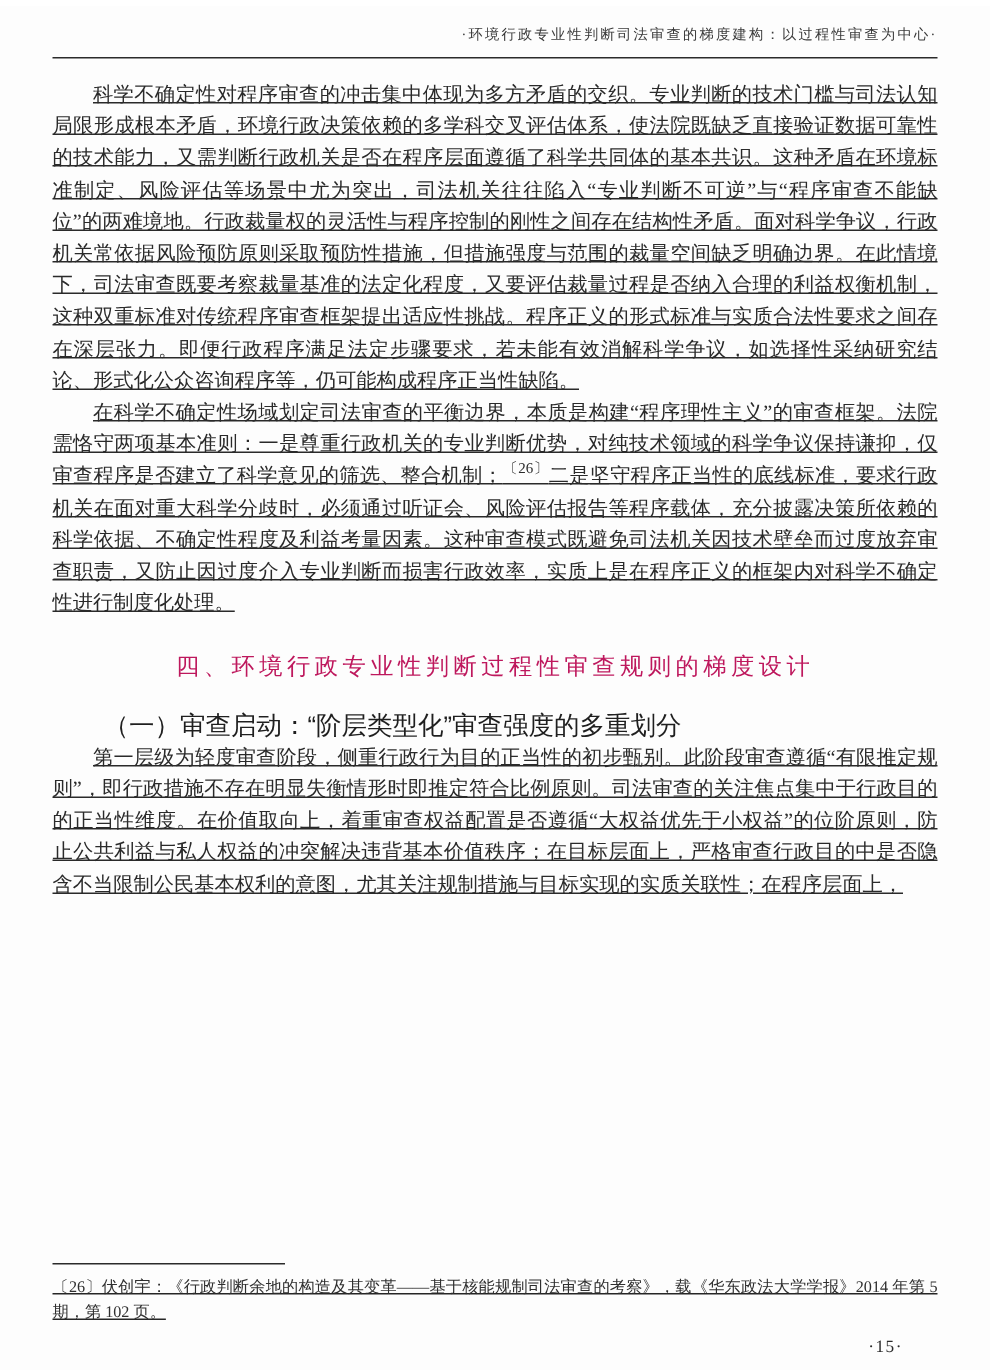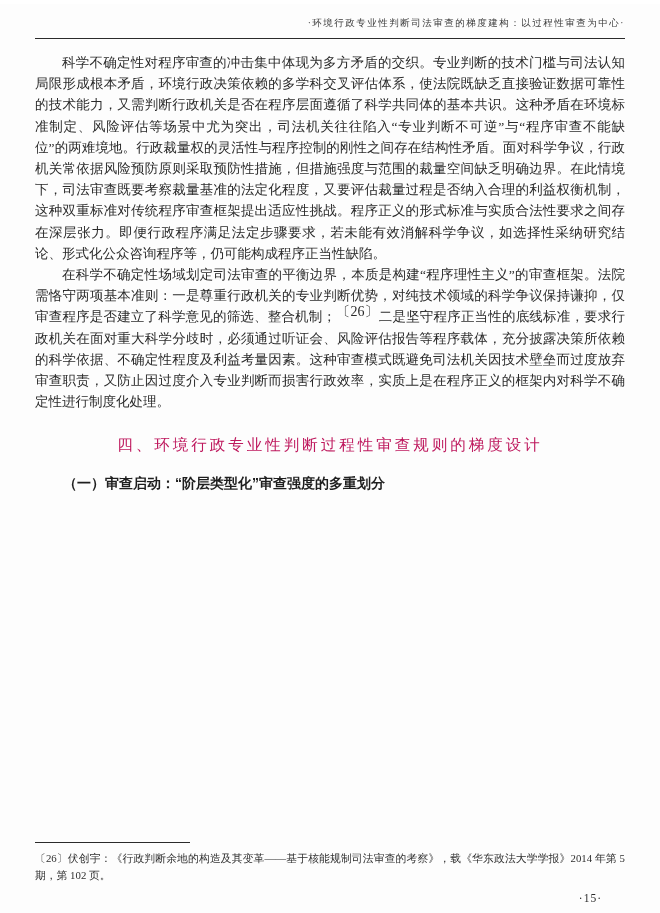--- a/index.html
+++ b/index.html
@@ -28,49 +28,51 @@
   }
   .body-text {
     margin-top: 13px;
     font-size: 13.5px;
     line-height: 21.2px;
     text-align: justify;
     color: #2a2a2a;
   }
   .body-text p {
     text-indent: 2em;
+    text-decoration: underline;
   }
   sup.ref {
-    font-size: 14px;
+    font-size: 10px;
     vertical-align: super;
     line-height: 0;
     letter-spacing: 0;
   }
   h2.section-heading {
     margin-top: 22px;
     margin-bottom: 17px;
     text-align: center;
     font-size: 15.5px;
     font-weight: normal;
     letter-spacing: 3px;
     color: #be185d;
   }
   h3.sub-heading {
     text-indent: 2em;
     font-family: "Liberation Sans", "DejaVu Sans", sans-serif;
-    font-size: 14px;
-    font-weight: bold;
+    font-size: 17px;
+    font-weight: normal;
     line-height: 21.2px;
     color: #1f1f1f;
   }
   .footnote-area {
     position: absolute;
     left: 35px;
     right: 35px;
     top: 838px;
+    text-decoration: underline;
   }
   .footnote-divider {
     width: 155px;
     border-top: 1.5px solid #2b2b2b;
     margin-bottom: 7px;
   }
   .footnote-text {
     font-size: 10.8px;
     line-height: 17px;
     text-align: justify;
@@ -97,20 +99,21 @@
       <p>科学不确定性对程序审查的冲击集中体现为多方矛盾的交织。专业判断的技术门槛与司法认知局限形成根本矛盾，环境行政决策依赖的多学科交叉评估体系，使法院既缺乏直接验证数据可靠性的技术能力，又需判断行政机关是否在程序层面遵循了科学共同体的基本共识。这种矛盾在环境标准制定、风险评估等场景中尤为突出，司法机关往往陷入“专业判断不可逆”与“程序审查不能缺位”的两难境地。行政裁量权的灵活性与程序控制的刚性之间存在结构性矛盾。面对科学争议，行政机关常依据风险预防原则采取预防性措施，但措施强度与范围的裁量空间缺乏明确边界。在此情境下，司法审查既要考察裁量基准的法定化程度，又要评估裁量过程是否纳入合理的利益权衡机制，这种双重标准对传统程序审查框架提出适应性挑战。程序正义的形式标准与实质合法性要求之间存在深层张力。即便行政程序满足法定步骤要求，若未能有效消解科学争议，如选择性采纳研究结论、形式化公众咨询程序等，仍可能构成程序正当性缺陷。</p>
 
       <p><span>在科学不确定性场域划定司法审查的平衡边界，本质是构建“程序理性主义”的审查框架。法院需恪守两项基本准则：一是尊重行政机关的专业判断优势，对纯技术领域的科学争议保持谦抑，仅审查程序是否建立了科学意见的筛选、整合机制；</span><sup class="ref">〔26〕</sup><span>二是坚守程序正当性的底线标准，要求行政机关在面对重大科学分歧时，必须通过听证会、风险评估报告等程序载体，充分披露决策所依赖的科学依据、不确定性程度及利益考量因素。这种审查模式既避免司法机关因技术壁垒而过度放弃审查职责，又防止因过度介入专业判断而损害行政效率，实质上是在程序正义的框架内对科学不确定性进行制度化处理。</span></p>
 
       <h2 class="section-heading">四、环境行政专业性判断过程性审查规则的梯度设计</h2>
 
 
       <h3 class="sub-heading">（一）审查启动：“阶层类型化”审查强度的多重划分</h3>
 
 
+      <p>第一层级为轻度审查阶段，侧重行政行为目的正当性的初步甄别。此阶段审查遵循“有限推定规则”，即行政措施不存在明显失衡情形时即推定符合比例原则。司法审查的关注焦点集中于行政目的的正当性维度。在价值取向上，着重审查权益配置是否遵循“大权益优先于小权益”的位阶原则，防止公共利益与私人权益的冲突解决违背基本价值秩序；在目标层面上，严格审查行政目的中是否隐含不当限制公民基本权利的意图，尤其关注规制措施与目标实现的实质关联性；在程序层面上，</p>
     </div>
   </div>
 
   <div class="footnote-area">
     <div class="footnote-divider"></div>
     <div class="footnote-text">〔26〕伏创宇：《行政判断余地的构造及其变革——基于核能规制司法审查的考察》，载《华东政法大学学报》2014 年第 5 期，第 102 页。</div>
   </div>
 
   <div class="page-number">·15·</div>
 </div>

